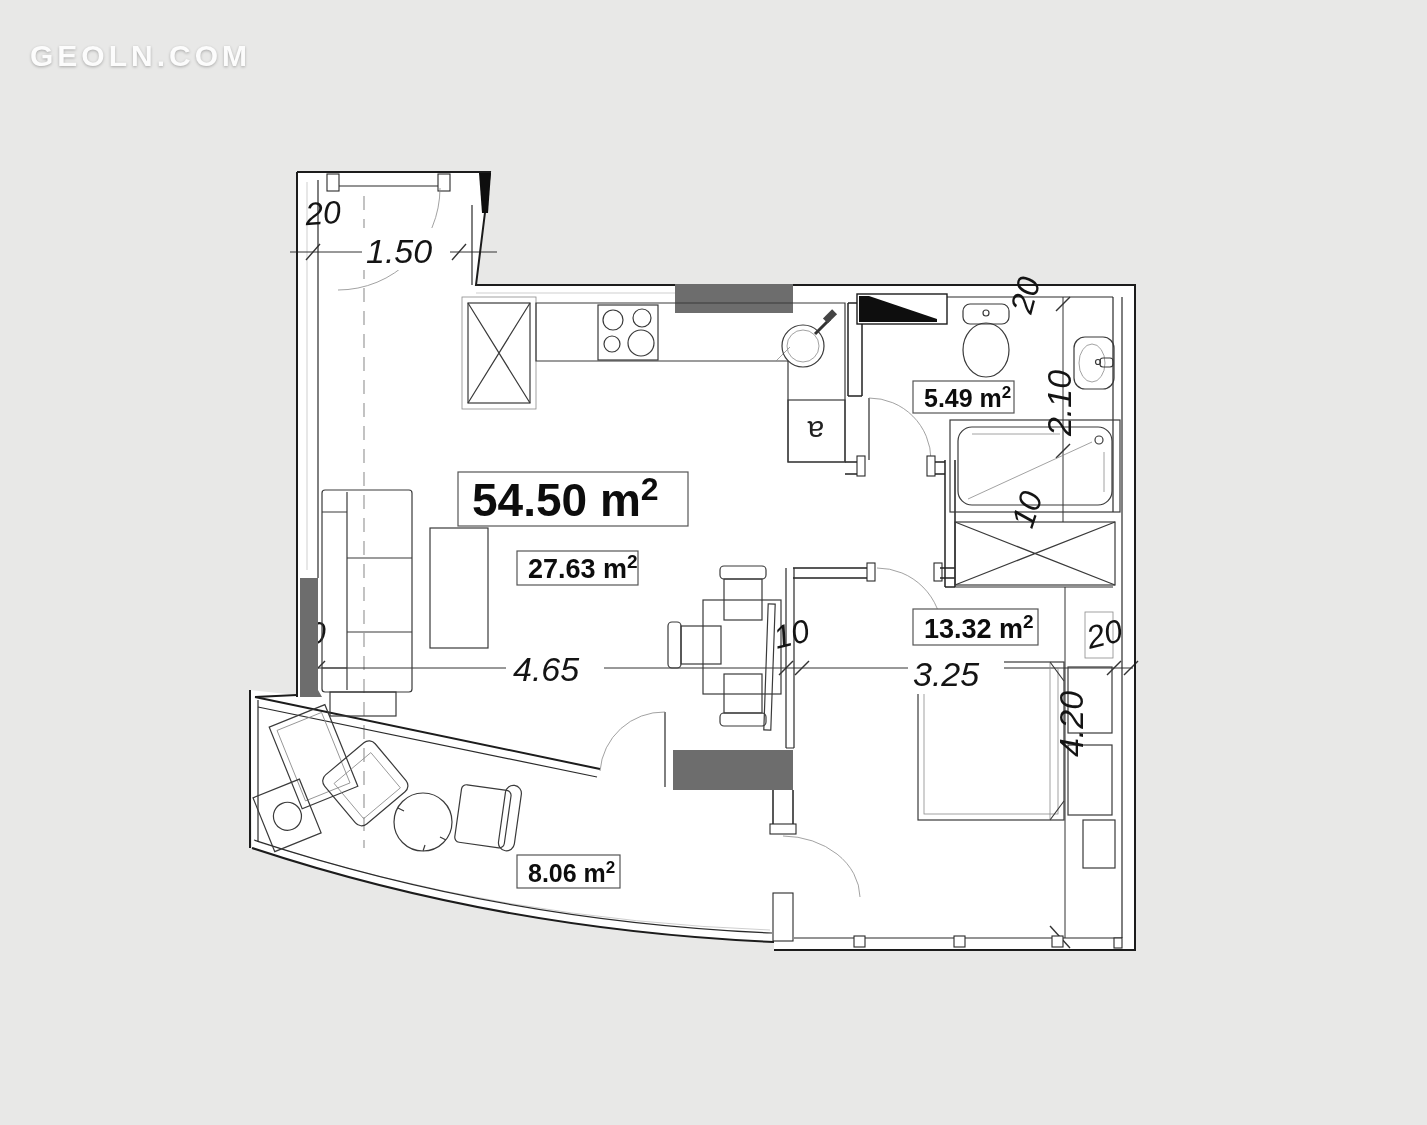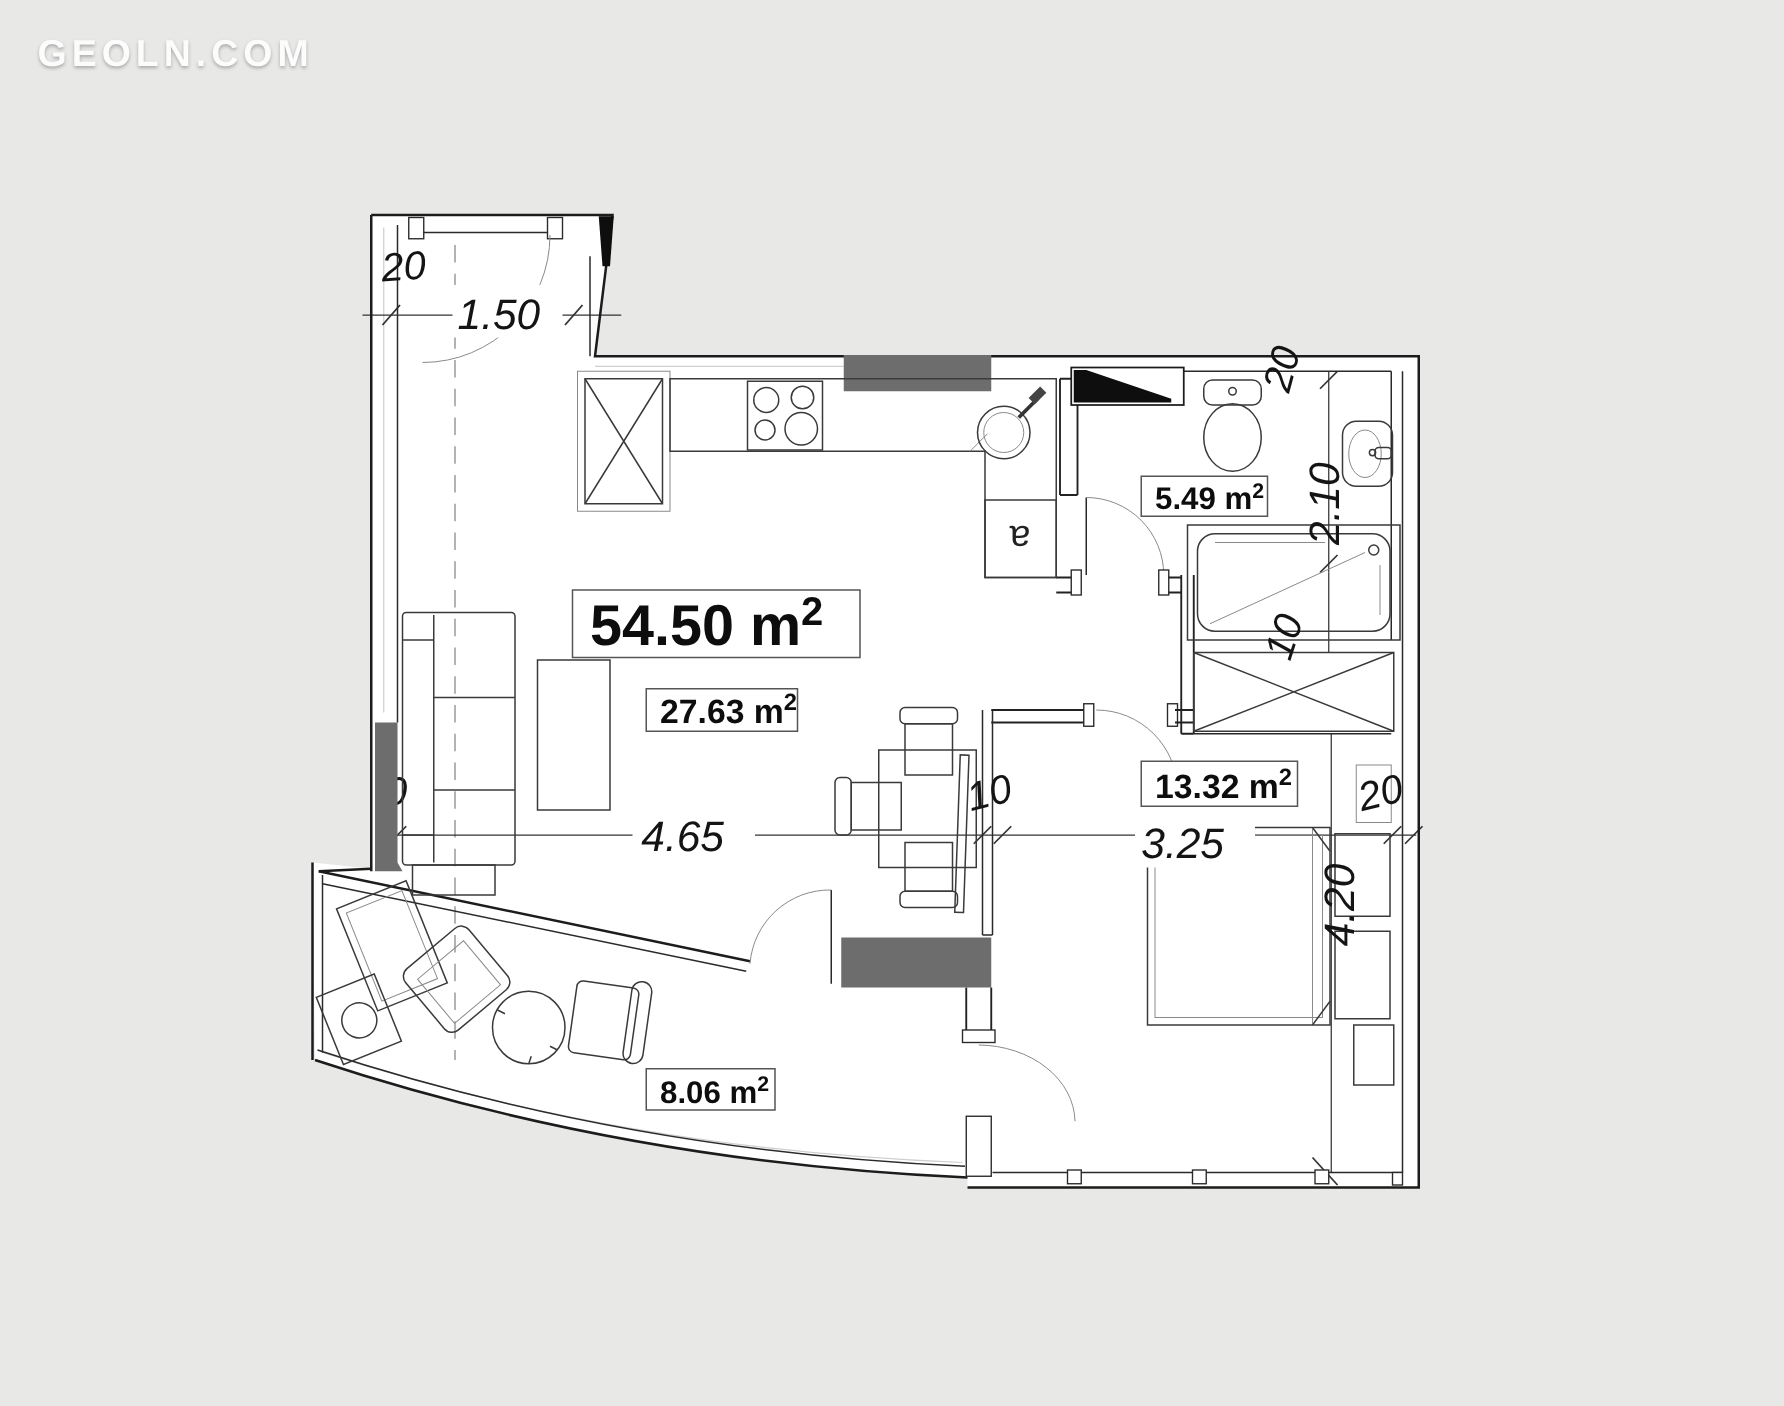--- a/index.html
+++ b/index.html
@@ -4,21 +4,21 @@
 <style>
   html,body{margin:0;padding:0;}
   body{
     width:1427px;height:1125px;
     background:#e8e8e7;
     font-family:"Liberation Sans","DejaVu Sans",sans-serif;
     position:relative;overflow:hidden;
   }
   .stage{position:absolute;inset:0;}
   .watermark{
-    position:absolute;left:30px;top:27px;
+    position:absolute;left:30px;top:39px;
     font-size:30px;font-weight:bold;letter-spacing:4px;
     color:#fcfcfc;text-shadow:0 1px 3px rgba(0,0,0,.28);
     user-select:none;
   }
   svg{position:absolute;left:0;top:0;}
   .wall{stroke:#1c1c1c;stroke-width:2;fill:none;}
   .wall-in{stroke:#2a2a2a;stroke-width:1.2;fill:none;}
   .wall-med{stroke:#222;stroke-width:1.5;fill:none;}
   .furn{stroke:#3a3a3a;stroke-width:1.2;fill:none;}
   .furn-light{stroke:#8a8a8a;stroke-width:.8;fill:none;}

